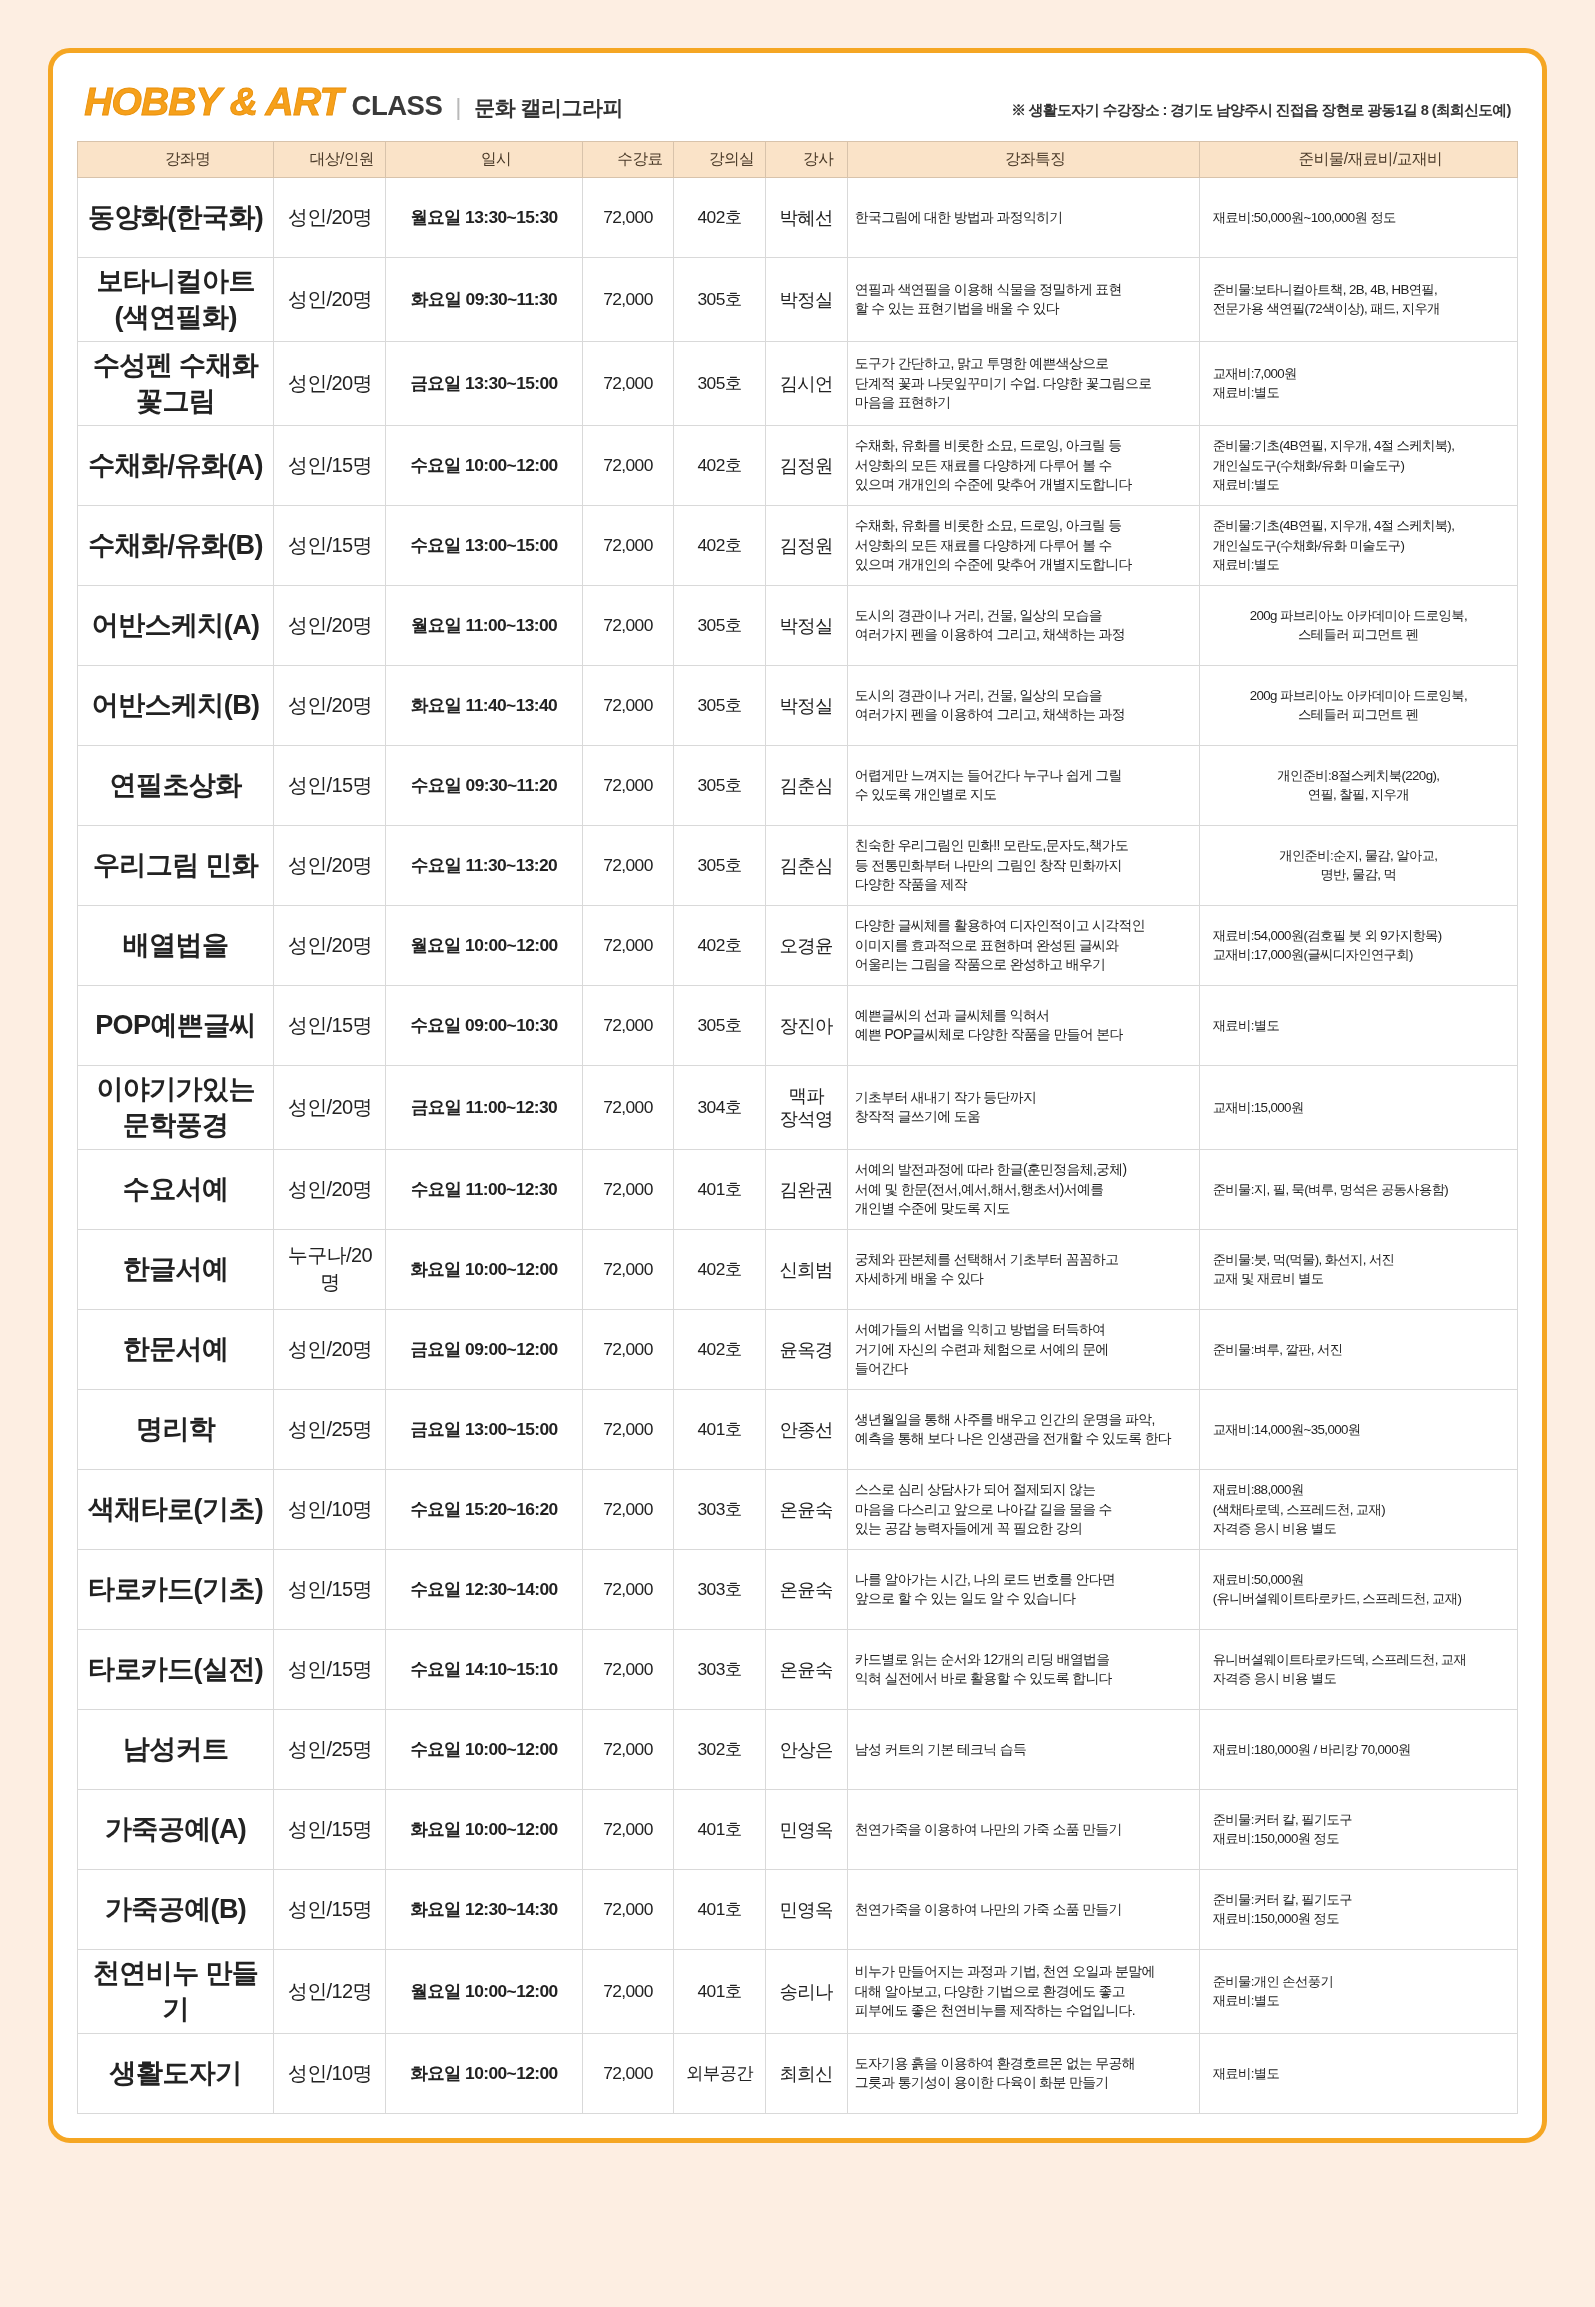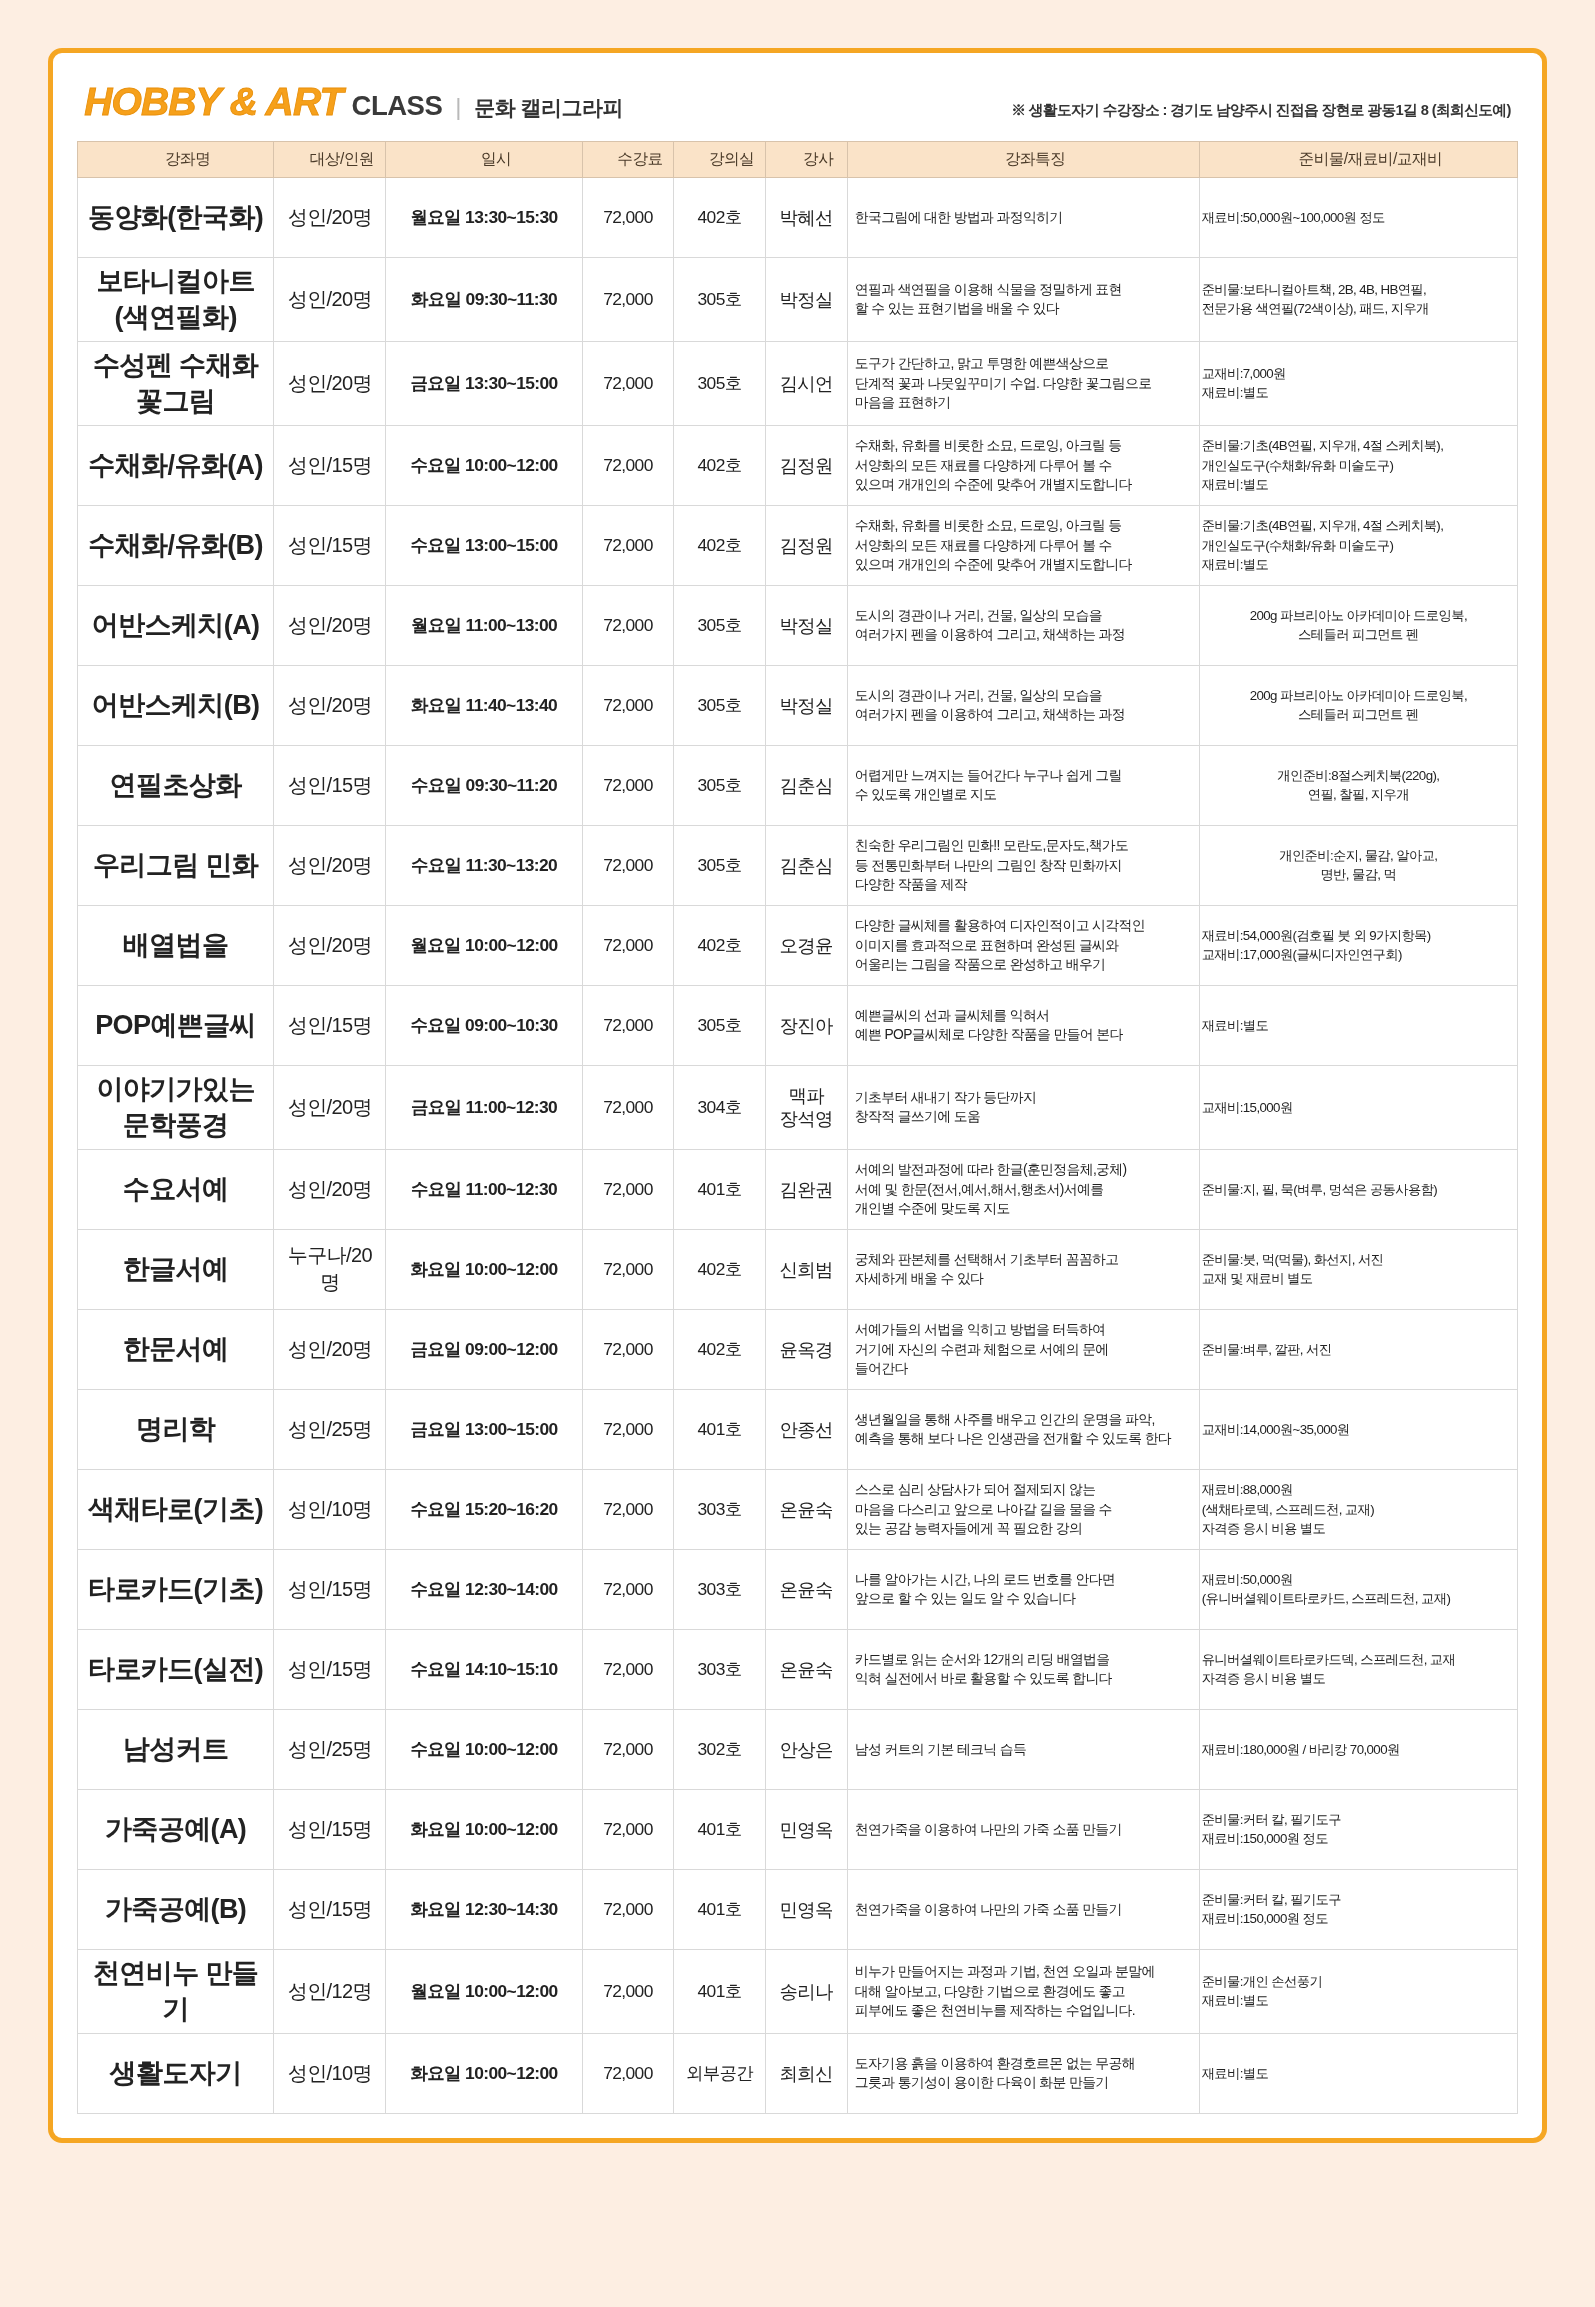--- a/index.html
+++ b/index.html
@@ -13,21 +13,21 @@
   }
   .page {
     width: 1595px;
     min-height: 2308px;
     box-sizing: border-box;
     padding: 48px 48px 51px 48px;
     background: #fdeee2;
   }
   .sheet {
     border: 5.5px solid #f5a623;
-    border-radius: 14px;
+    border-radius: 22px;
     background: #ffffff;
     padding: 20px 24px 24px 24px;
     box-sizing: border-box;
   }
 
   
   .header {
     display: flex;
     align-items: flex-end;
     justify-content: space-between;
@@ -146,21 +146,21 @@
   }
   .c-mat {
     text-align: center;
     font-size: 13.3px;
     color: #2d2d2d;
     line-height: 1.45;
     letter-spacing: -0.6px;
   }
   .c-mat.left {
     text-align: left;
-    padding-left: 2px;
+    padding-left: 13px;
   }
   .nowrapish {
     white-space: pre-line;
   }
 </style>
 </head>
 <body>
 
 <div class="page">
   <div class="sheet">

